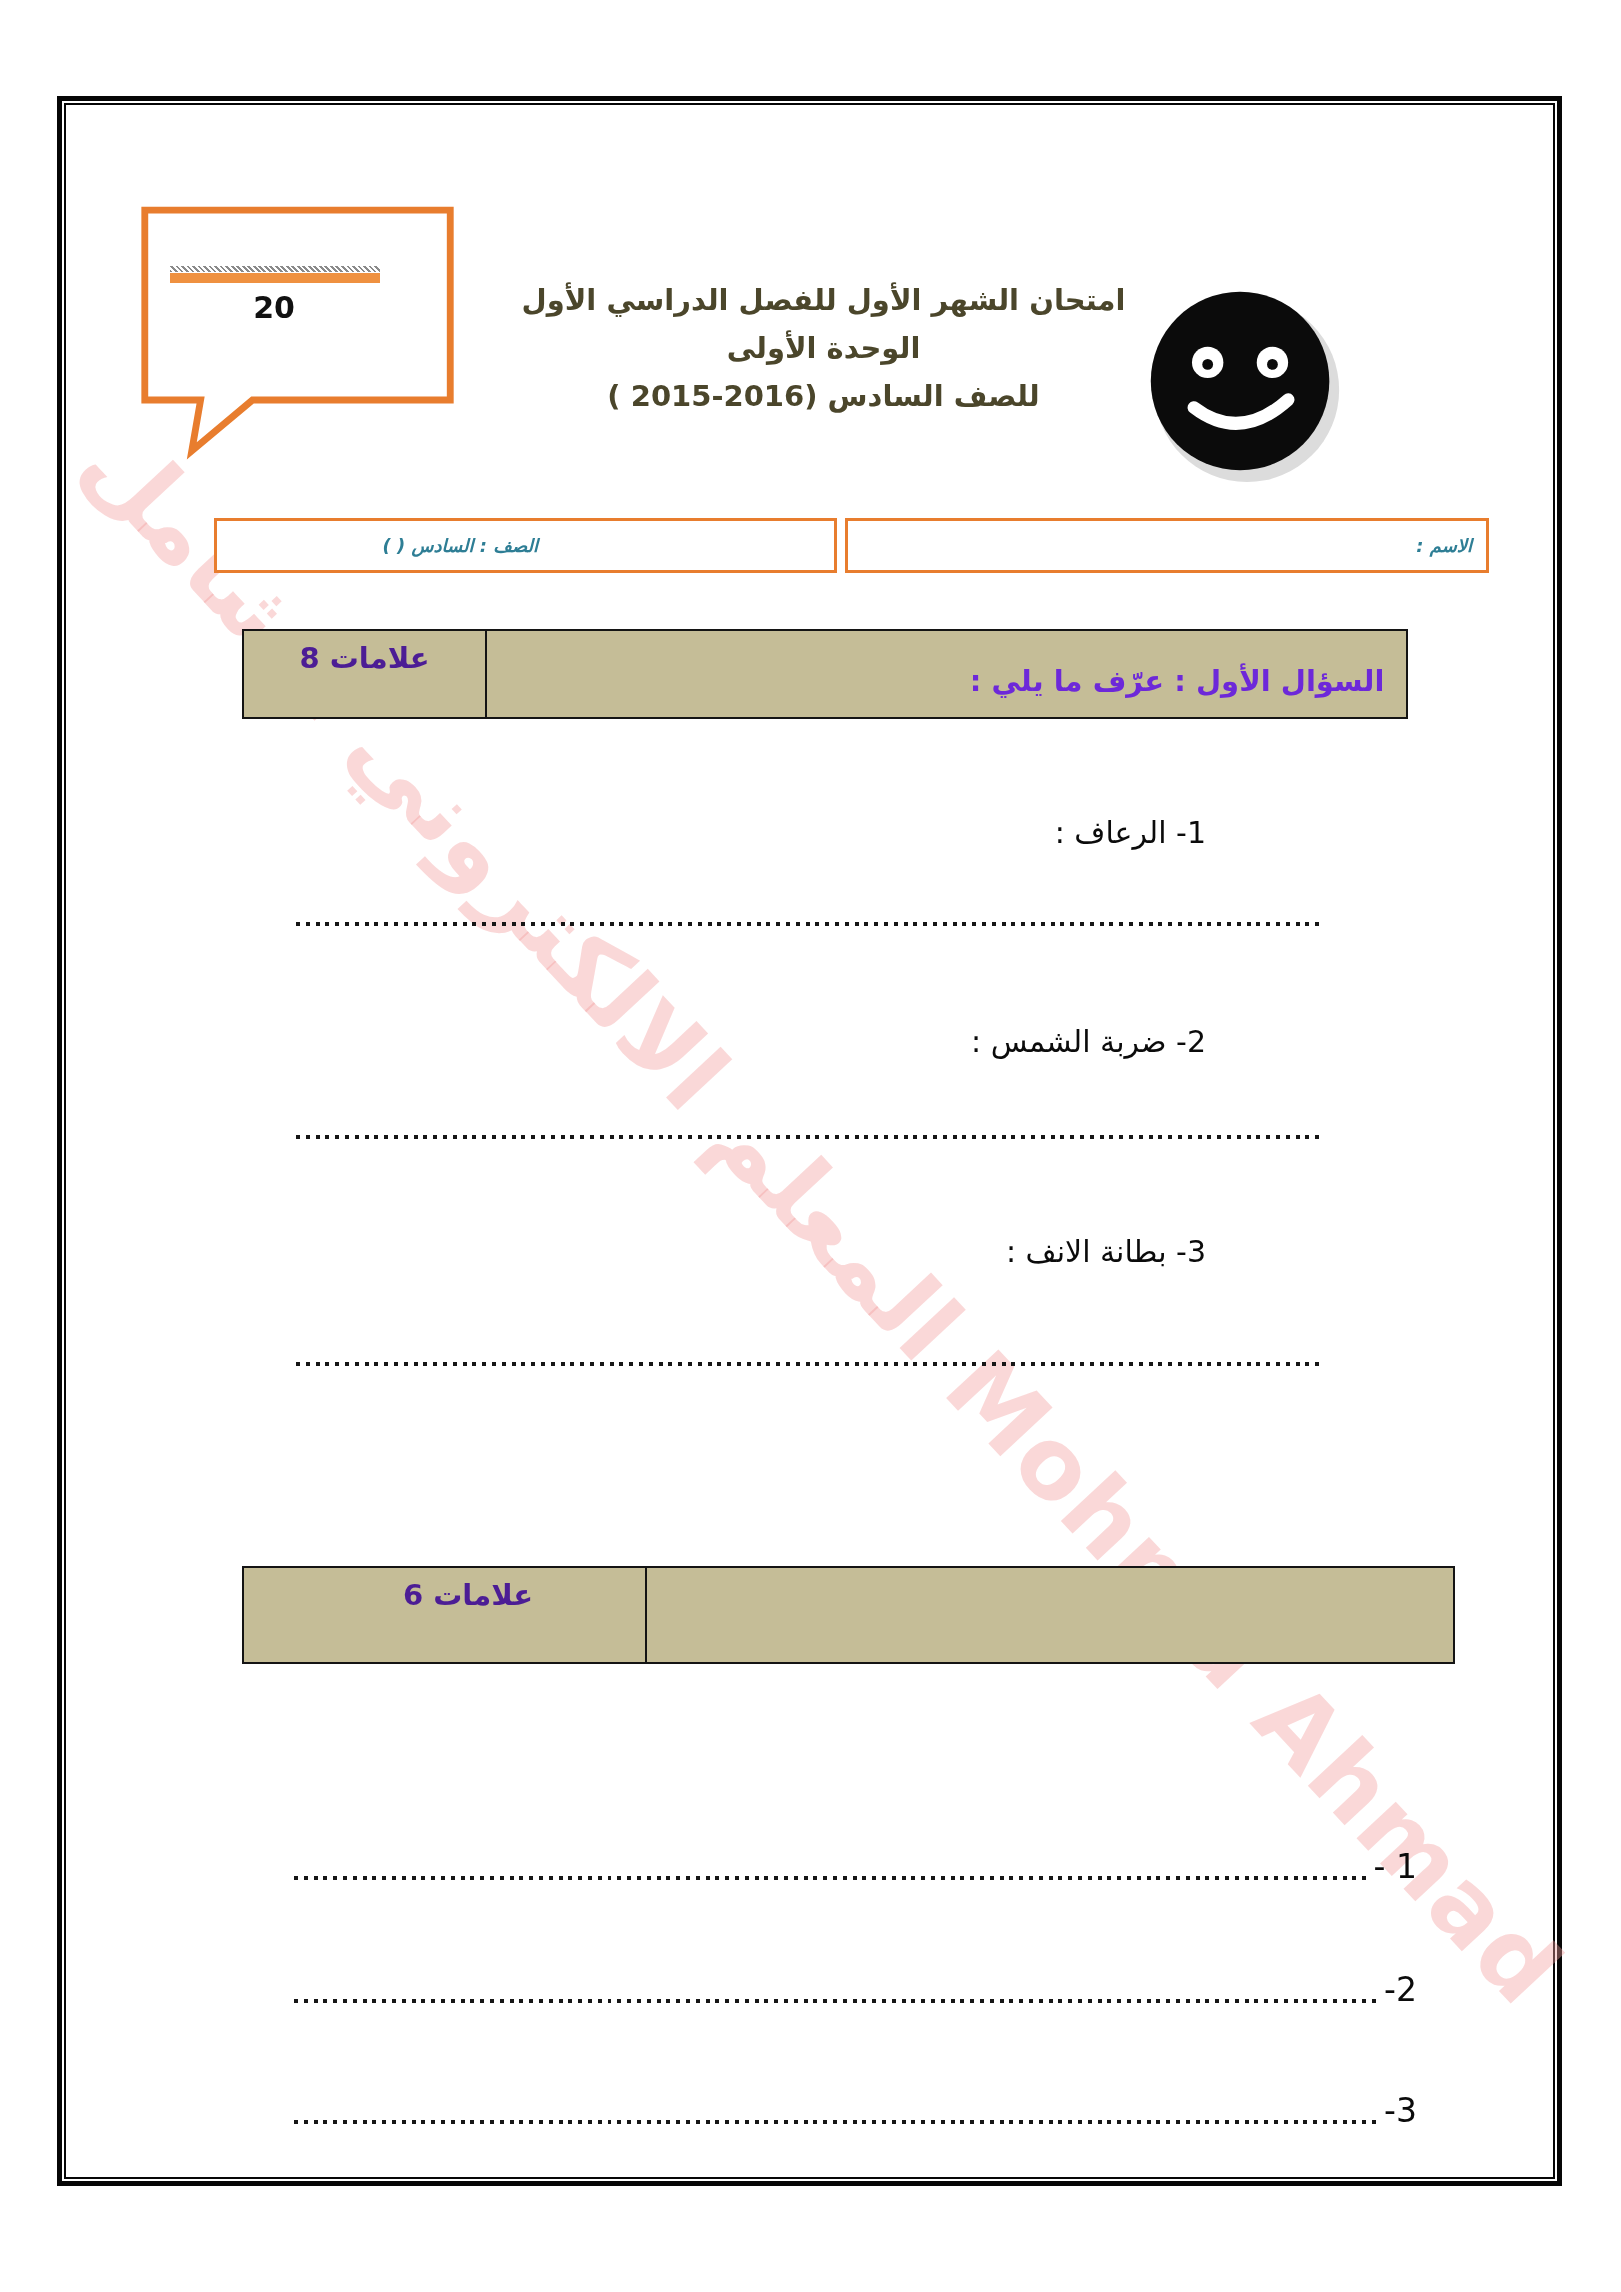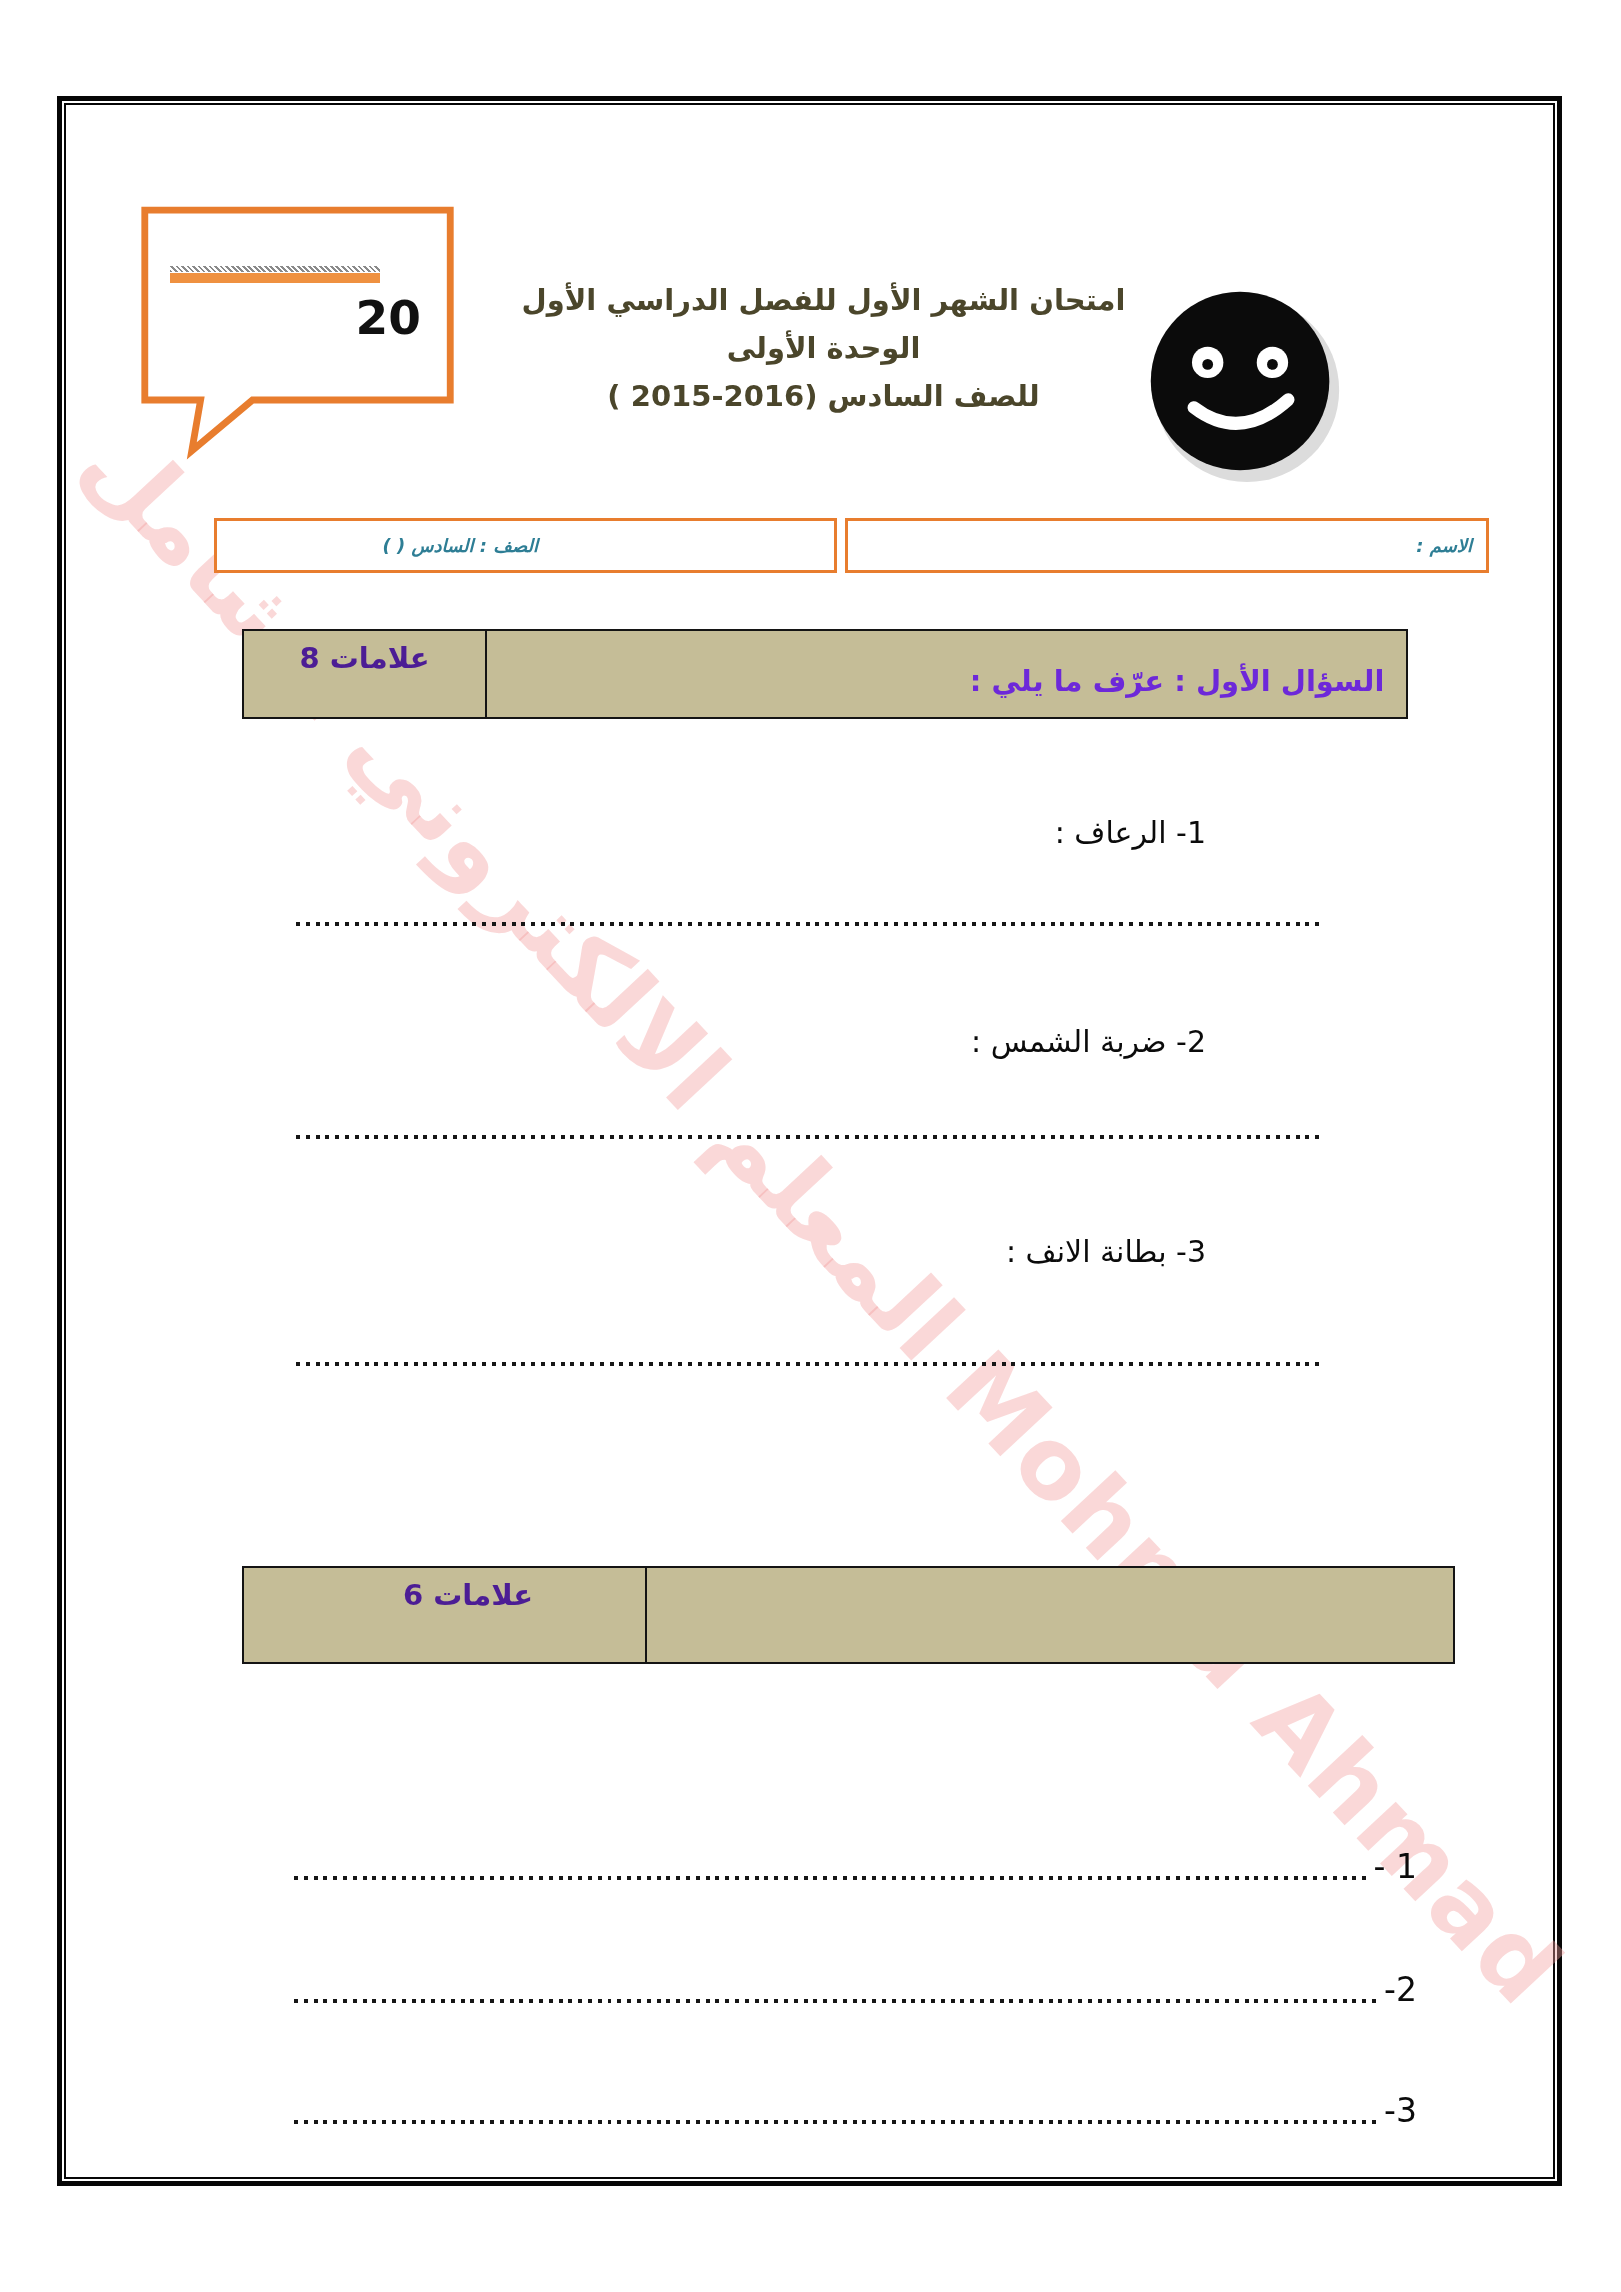--- a/index.html
+++ b/index.html
@@ -20,22 +20,22 @@
     pointer-events:none;letter-spacing:2px;
   }
 
   .content{position:absolute;inset:0;z-index:2;}
 
   
   .callout-svg{position:absolute;left:135px;top:202px;}
   .hatch-line{position:absolute;left:170px;top:266px;width:210px;height:5.9px;
     background:repeating-linear-gradient(45deg,#8a8a8a 0 2px,#fff 2px 3.9px);}
   .orange-line{position:absolute;left:170px;top:273px;width:210px;height:9.8px;background:#EF9140;}
-  .marks-total{position:absolute;left:127px;top:290px;width:294px;text-align:right;
-    font-size:47px;font-weight:bold;color:#111;}
+  .marks-total{position:absolute;left:127px;top:290px;width:294px;text-align:center;
+    font-size:30px;font-weight:bold;color:#111;}
 
   
   .exam-title{position:absolute;left:490px;top:276px;width:667px;text-align:center;
     color:#4B462B;font-weight:bold;font-size:29px;line-height:48px;}
 
   
   .smiley-svg{position:absolute;left:1139px;top:280px;}
 
   
   .info-box{position:absolute;height:49px;border:3.9px solid #E87D2E;background:#fff;

